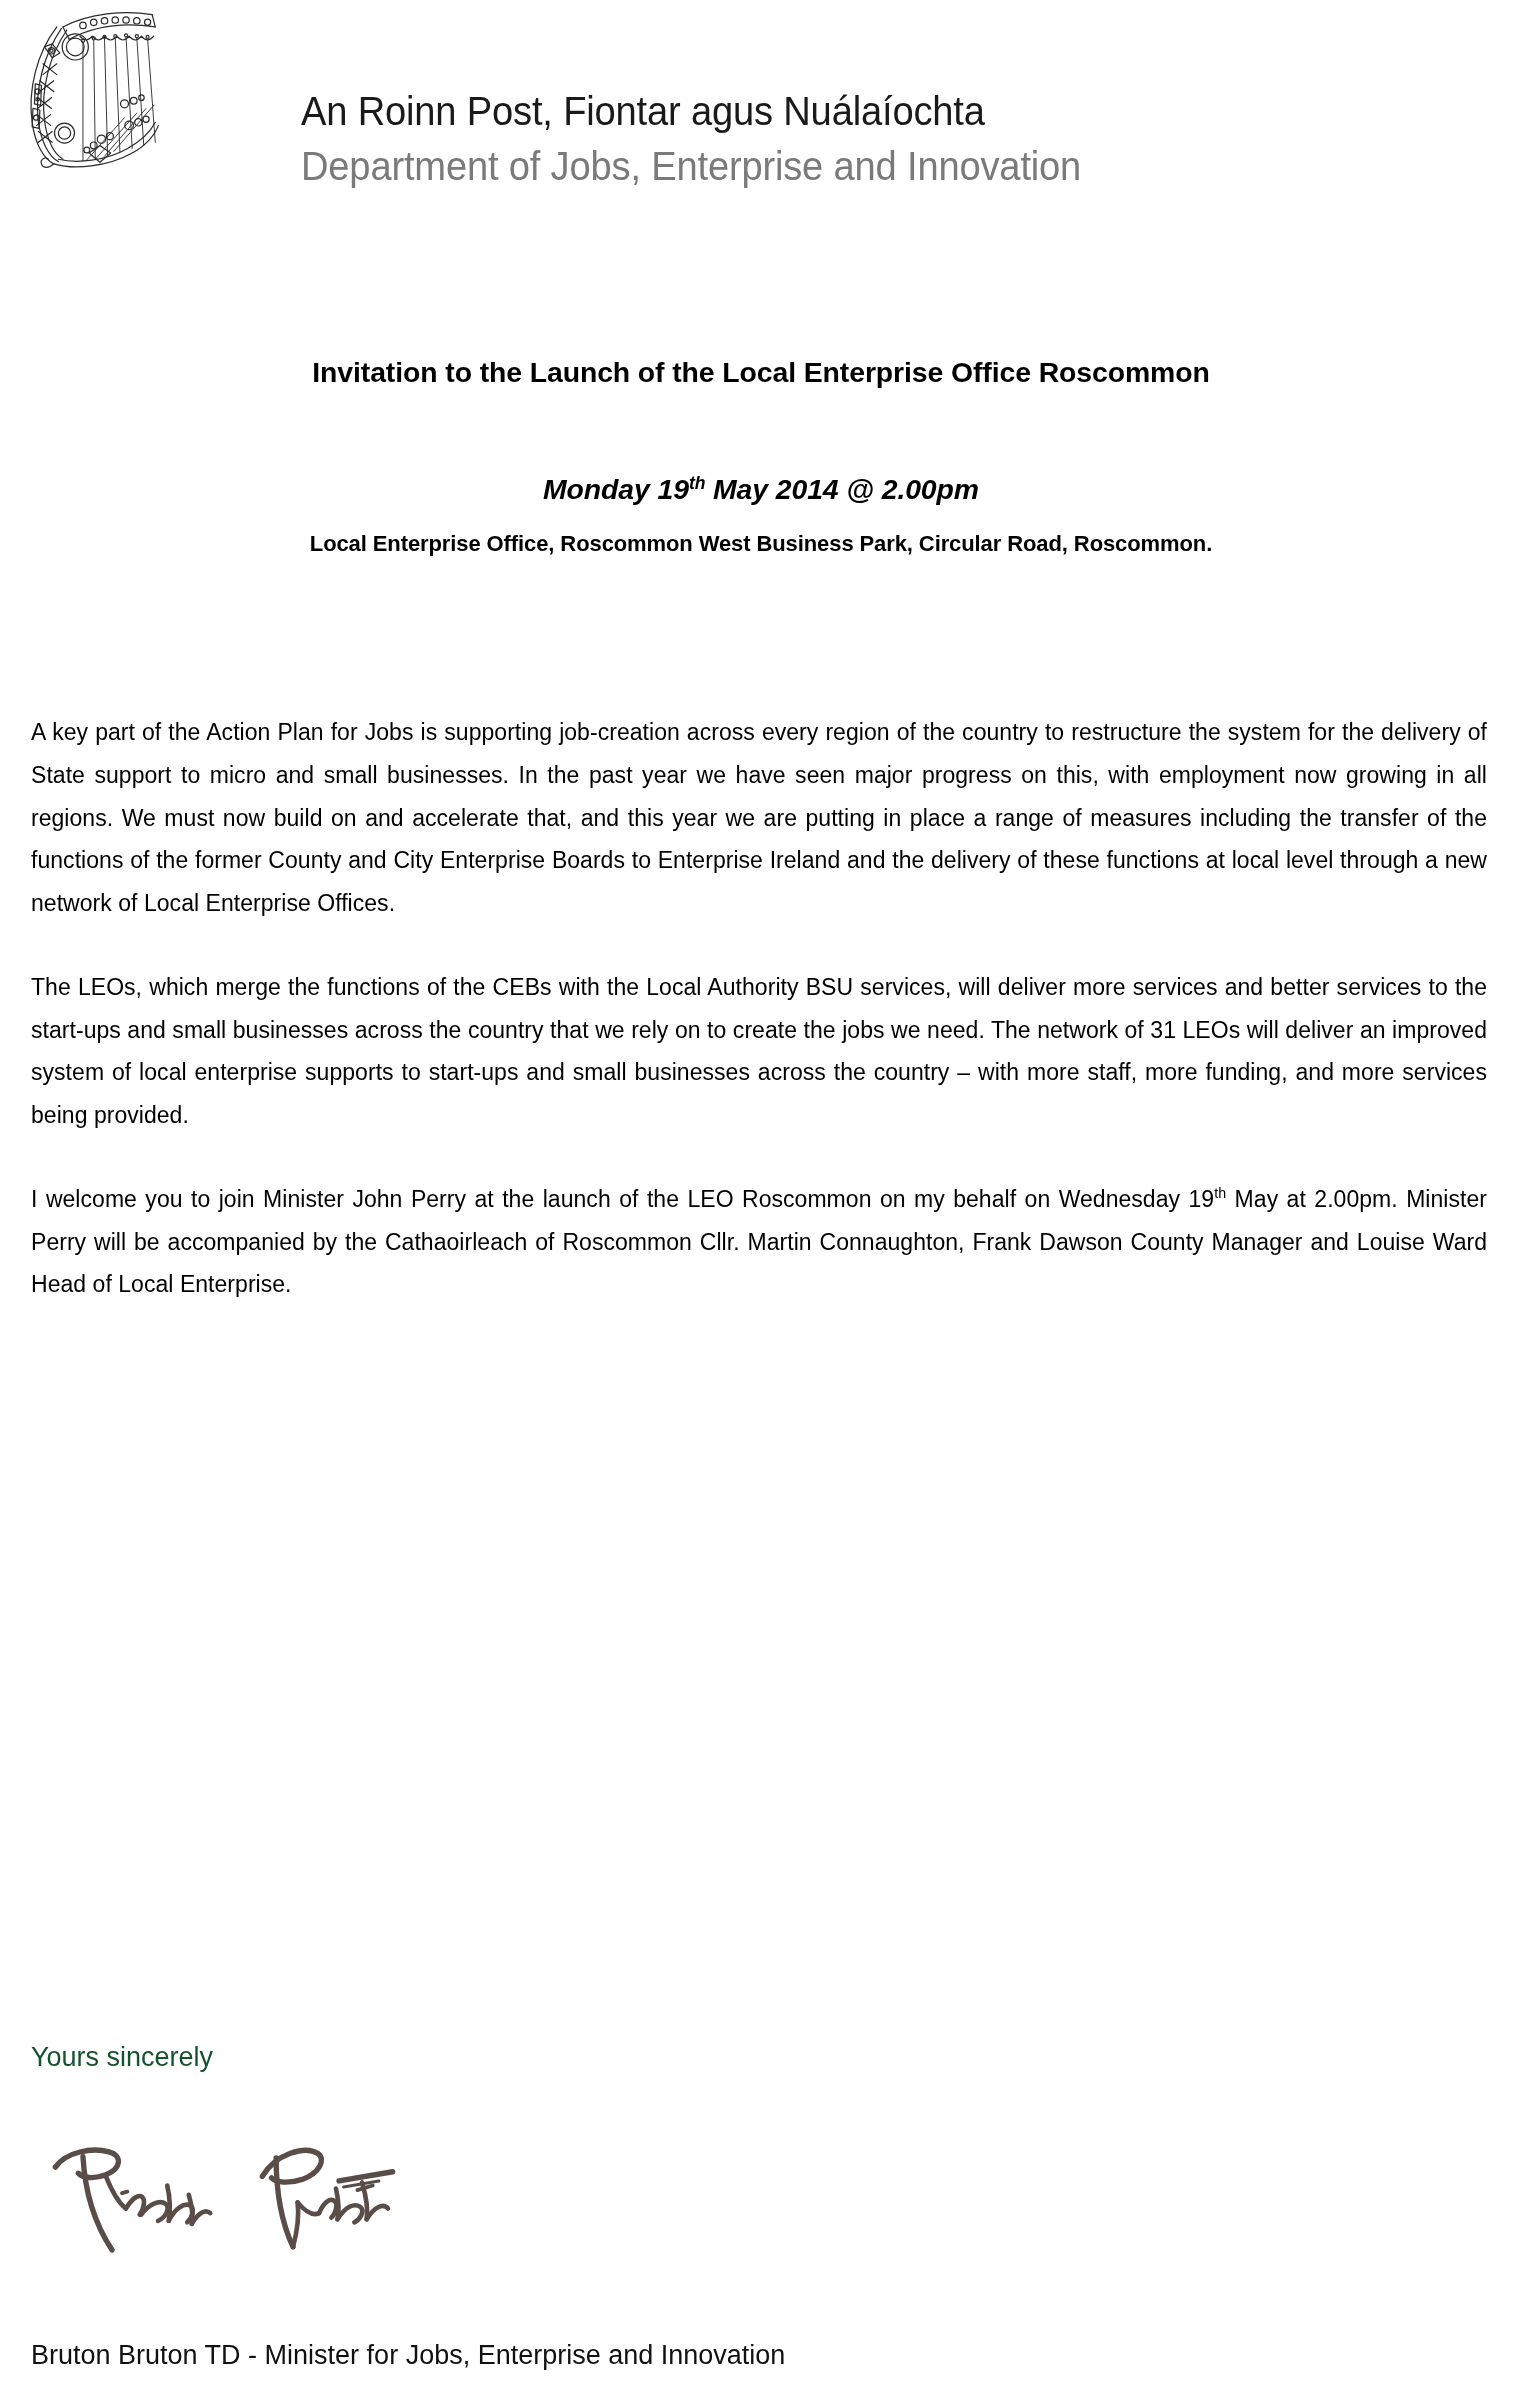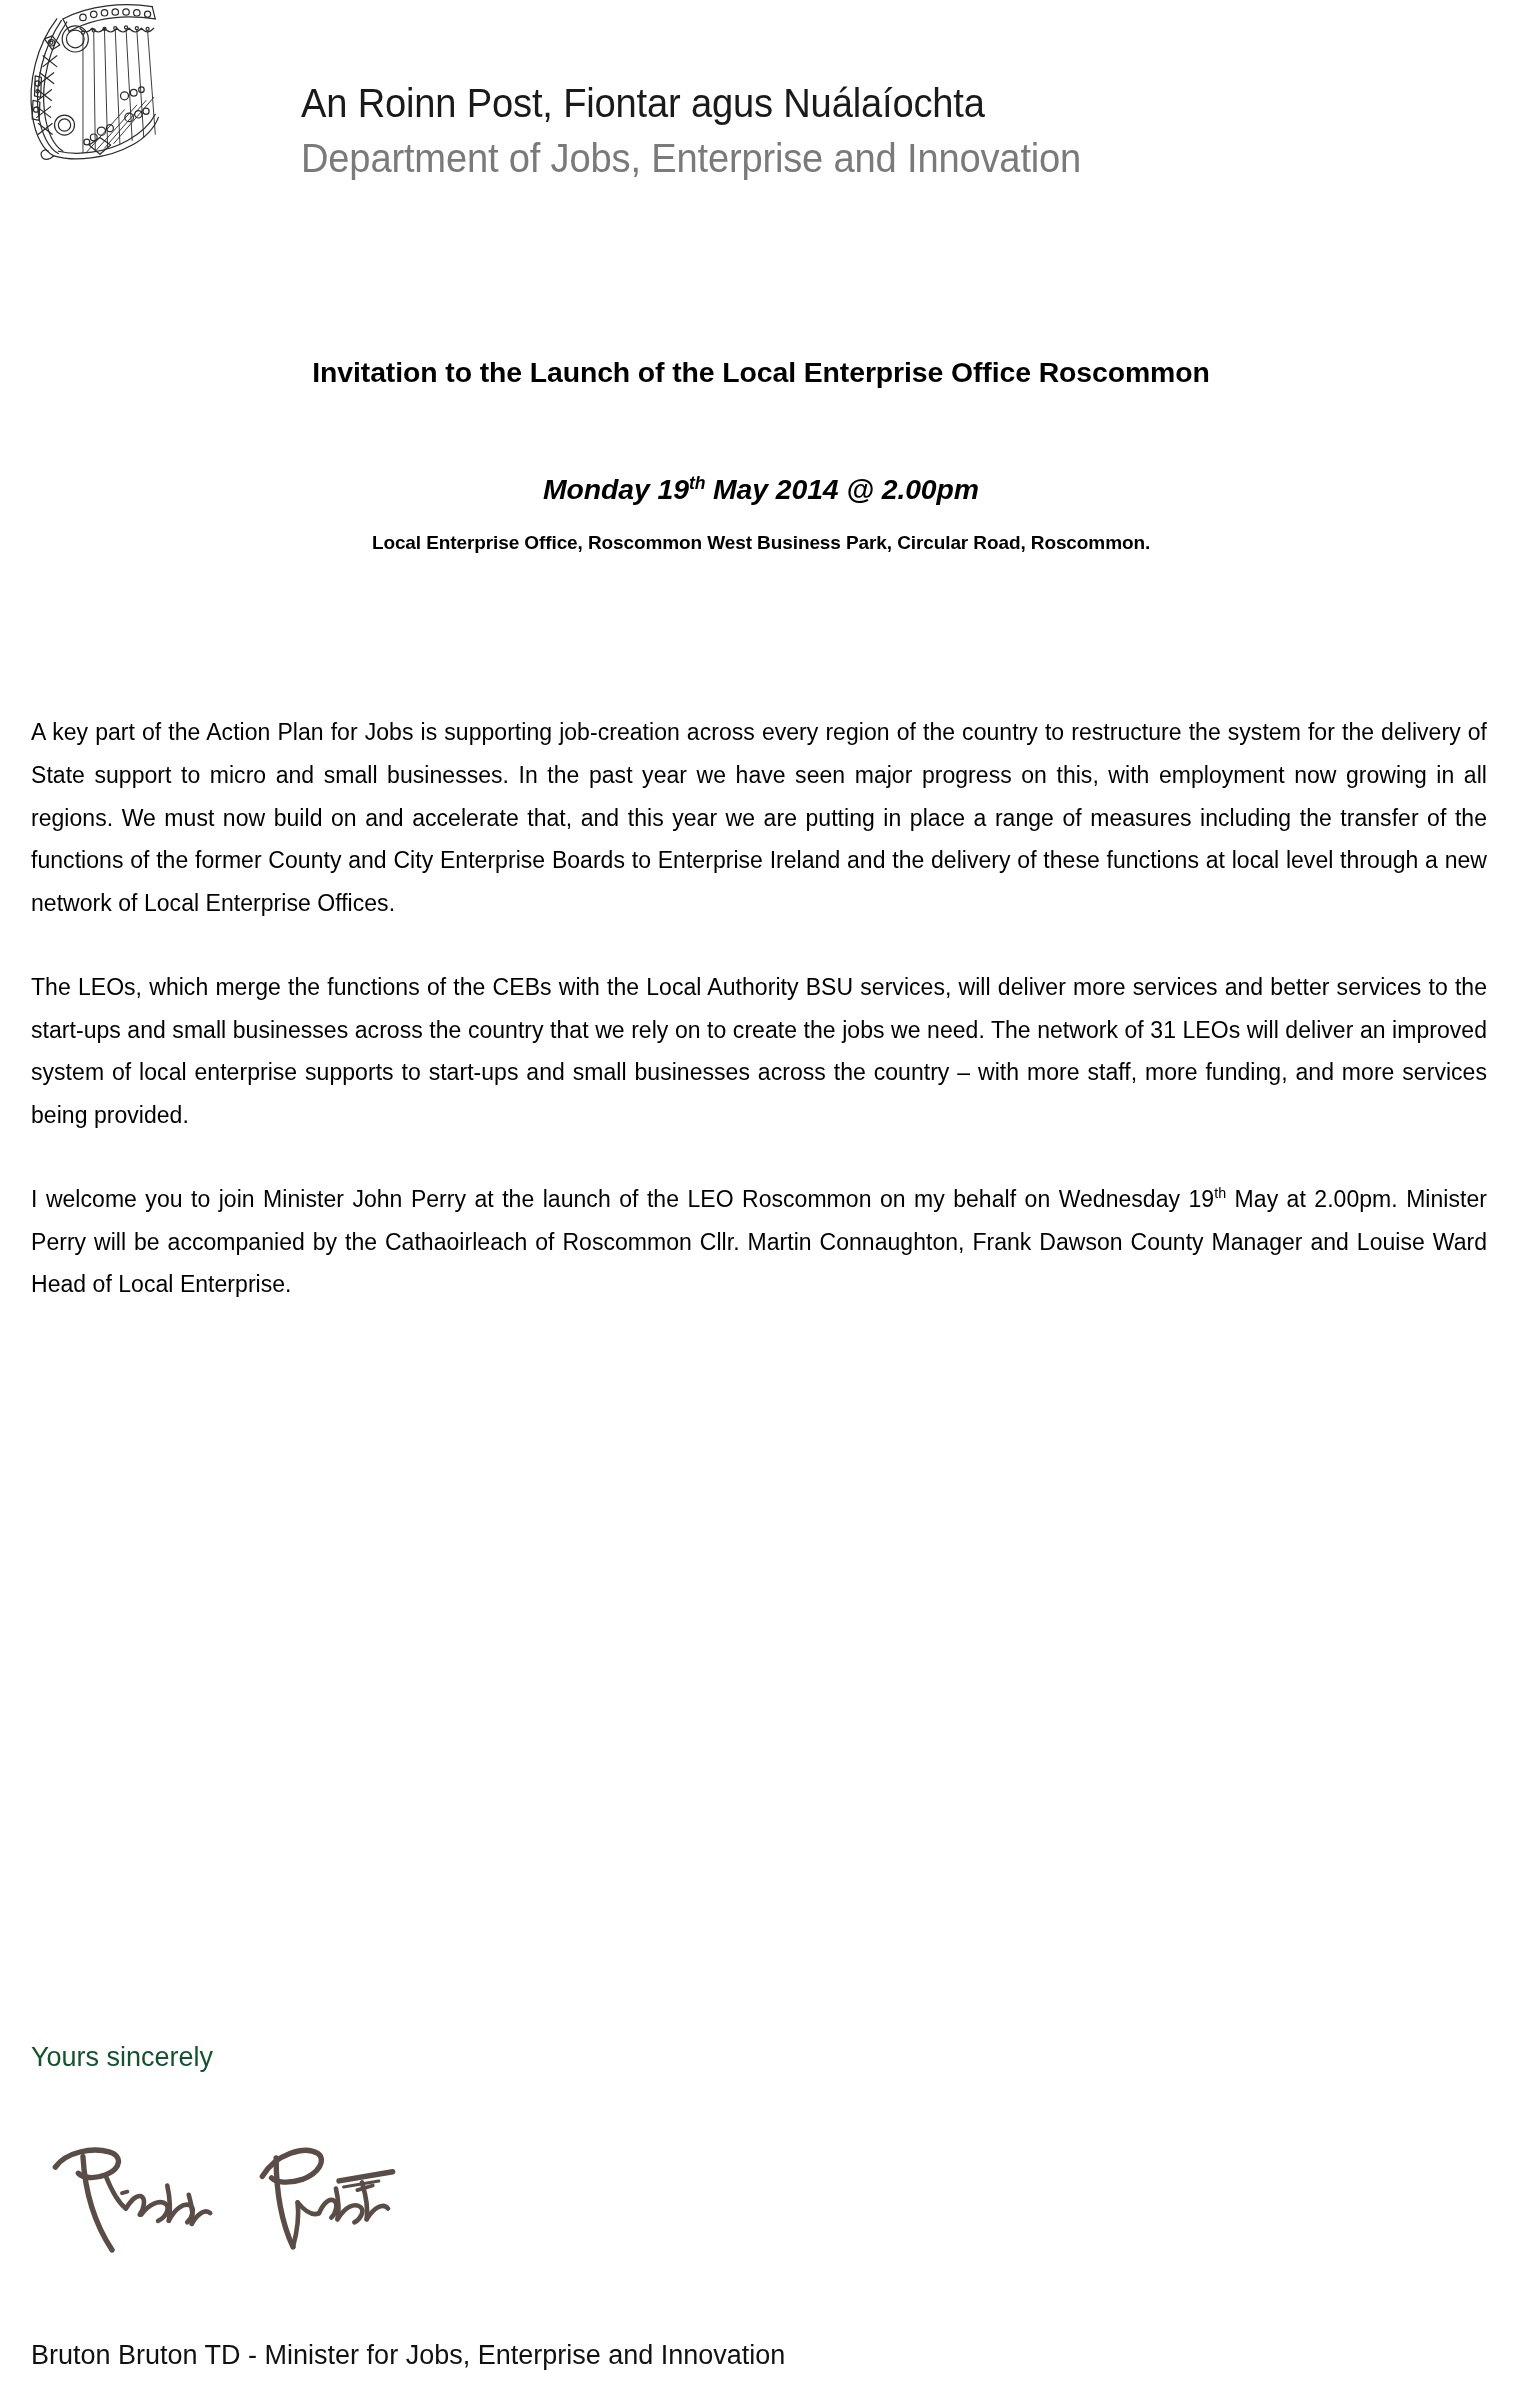--- a/index.html
+++ b/index.html
@@ -14,21 +14,21 @@
     position: relative;
     font-family: "Liberation Sans", sans-serif;
     color: #000000;
     overflow: hidden;
   }
 
   
   .letterhead {
     position: absolute;
     left: 0;
-    top: 0;
+    top: 8px;
     width: 1532px;
     height: 254px;
   }
   .harp-wrap {
     position: absolute;
     left: 9.2px;
     top: 1.5px;
     width: 151px;
     height: 160px;
   }
@@ -86,21 +86,21 @@
     margin-top: 89px;
     font-size: 28.4px;
     font-weight: bold;
     color: #000000;
     line-height: 1.0;
     letter-spacing: -0.1px;
     font-style: italic;
   }
   .event-where {
     margin-top: 29px;
-    font-size: 19px;
+    font-size: 22px;
     font-weight: bold;
     color: #000000;
     line-height: 1.0;
     letter-spacing: -0.1px;
   }
   sup.ord {
     font-size: 0.62em;
     vertical-align: super;
     line-height: 0;
   }

